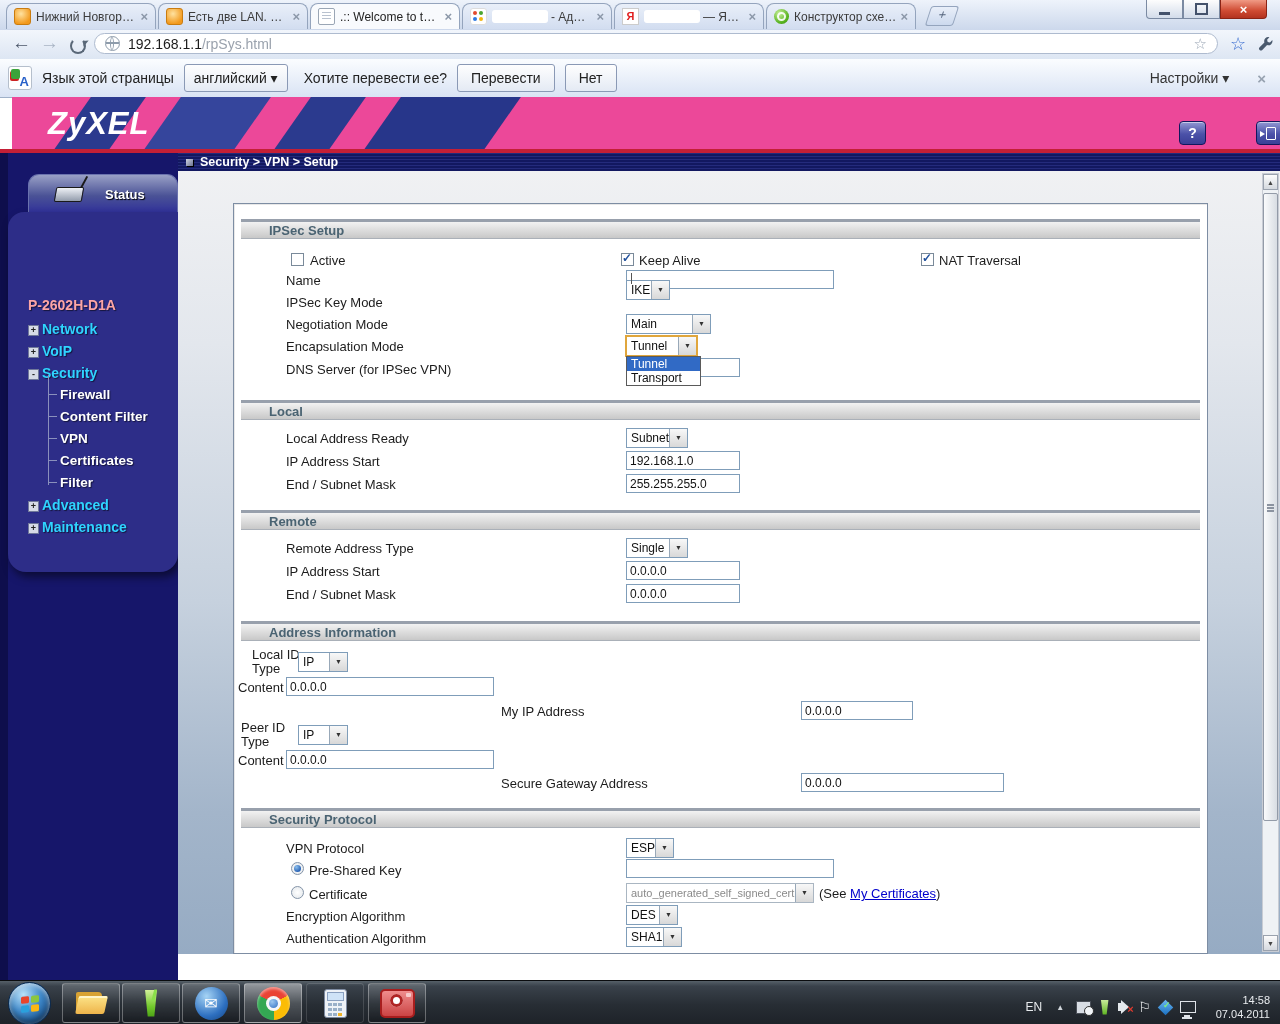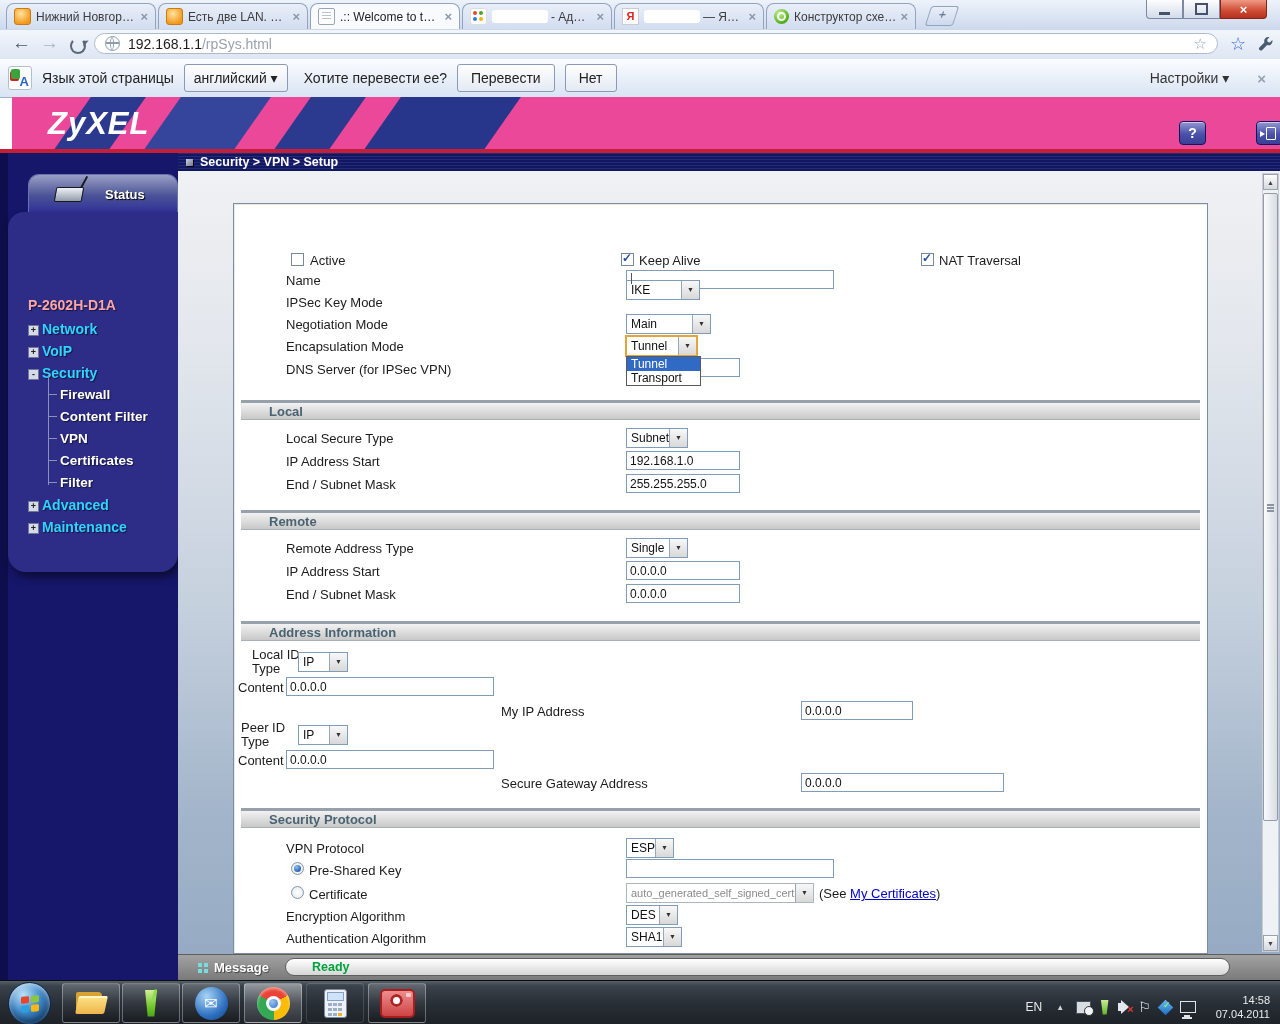--- a/index.html
+++ b/index.html
@@ -363,38 +363,39 @@
   <div class="main">
 
     <div class="scroll">
       <div class="sbtn sb-up">▲</div>
       <div class="sthumb"></div>
       <div class="sbtn sb-dn">▼</div>
     </div>
 
     <div class="panel">
 
+      <div class="sec" style="top:15px"><span>IPSec Setup</span></div>
 
       <span class="cb" style="left:57px;top:49px"></span>
       <span class="flabel" style="left:76px;top:49px">Active</span>
       <span class="cb checked" style="left:387px;top:49px">
           <i>✓</i>
         </span>
       <span class="flabel" style="left:405px;top:49px">Keep Alive</span>
       <span class="cb checked" style="left:687px;top:49px">
           <i>✓</i>
         </span>
       <span class="flabel" style="left:705px;top:49px">NAT Traversal</span>
 
       <span class="flabel" style="left:52px;top:69px">Name</span>
       <input class="inp" style="left: 392px; top: 66px; width: 200px;" value="">
       <span class="caret" style="left:397px;top:69px"></span>
 
       <span class="flabel" style="left:52px;top:91px">IPSec Key Mode</span>
-      <div class="sel" style="left:392px;top:76px;width:74px">
+      <div class="sel" style="left:392px;top:76px;width:44px">
         <span class="txt">IKE</span>
         <span class="btn"><i>▼</i></span>
       </div>
 
       <span class="flabel" style="left:52px;top:113px">Negotiation Mode</span>
       <div class="sel" style="left:392px;top:110px;width:85px">
         <span class="txt">Main</span>
         <span class="btn"><i>▼</i></span>
       </div>
 
@@ -406,21 +407,21 @@
 
       <span class="flabel" style="left:52px;top:158px">DNS Server (for IPSec VPN)</span>
       <input class="inp" style="left: 392px; top: 154px; width: 106px;" value="">
 
       <div class="ddlist" style="left:392px;top:152px;width:73px">
         <div class="opt selhl">Tunnel</div>
         <div class="opt">Transport</div>
       </div>
 
       <div class="sec" style="top:196px"><span>Local</span></div>
-      <span class="flabel" style="left:52px;top:227px">Local Secure Type</span>
+      <span class="flabel" style="left:52px;top:227px">Local Address Ready</span>
       <div class="sel" style="left:392px;top:224px;width:62px">
         <span class="txt">Subnet</span>
         <span class="btn"><i>▼</i></span>
       </div>
       <span class="flabel" style="left:52px;top:250px">IP Address Start</span>
       <input class="inp" style="left: 392px; top: 247px; width: 106px;" value="192.168.1.0">
       <span class="flabel" style="left:52px;top:273px">End / Subnet Mask</span>
       <input class="inp" style="left: 392px; top: 270px; width: 106px;" value="255.255.255.0">
 
       <div class="sec" style="top:306px"><span>Remote</span></div>
@@ -480,25 +481,20 @@
       </div>
       <span class="flabel" style="left:52px;top:727px">Authentication Algorithm</span>
       <div class="sel" style="left:392px;top:723px;width:56px">
         <span class="txt">SHA1</span>
         <span class="btn"><i>▼</i></span>
       </div>
 
     </div>
   </div>
 
-  <div class="msgbar">
-    <span class="msgdots"></span>
-    <span class="msglbl">Message</span>
-    <div class="msgfield">Ready</div>
-  </div>
 
   <div class="taskbar">
     <div class="orb">
       <span class="flag">
           <b class="f1"></b>
           <b class="f2"></b>
           <b class="f3"></b>
           <b class="f4"></b>
         </span>
     </div>

